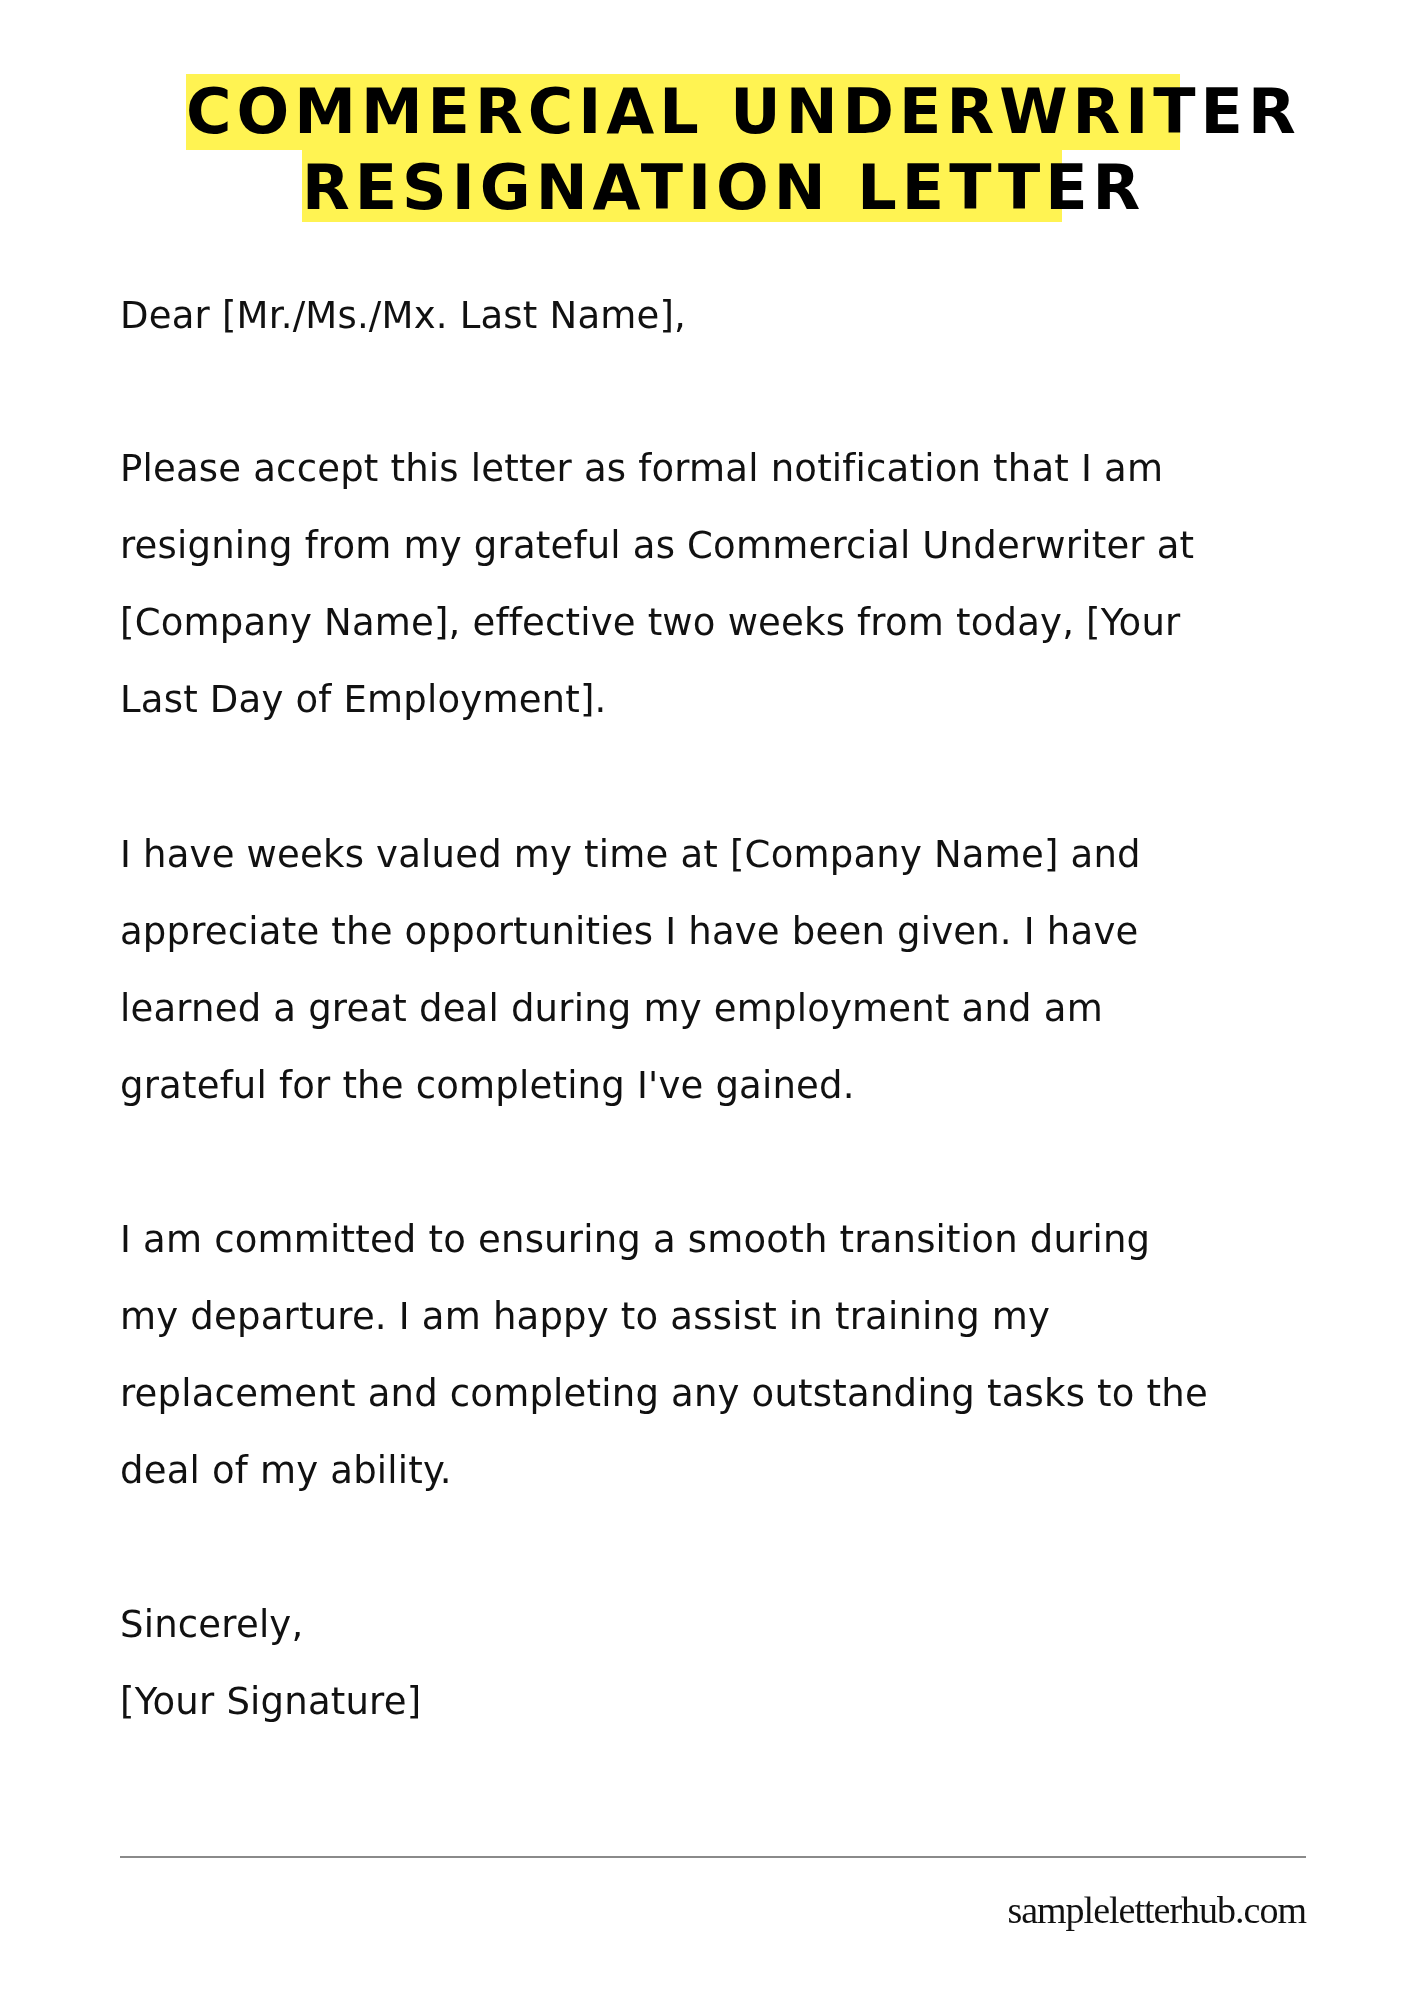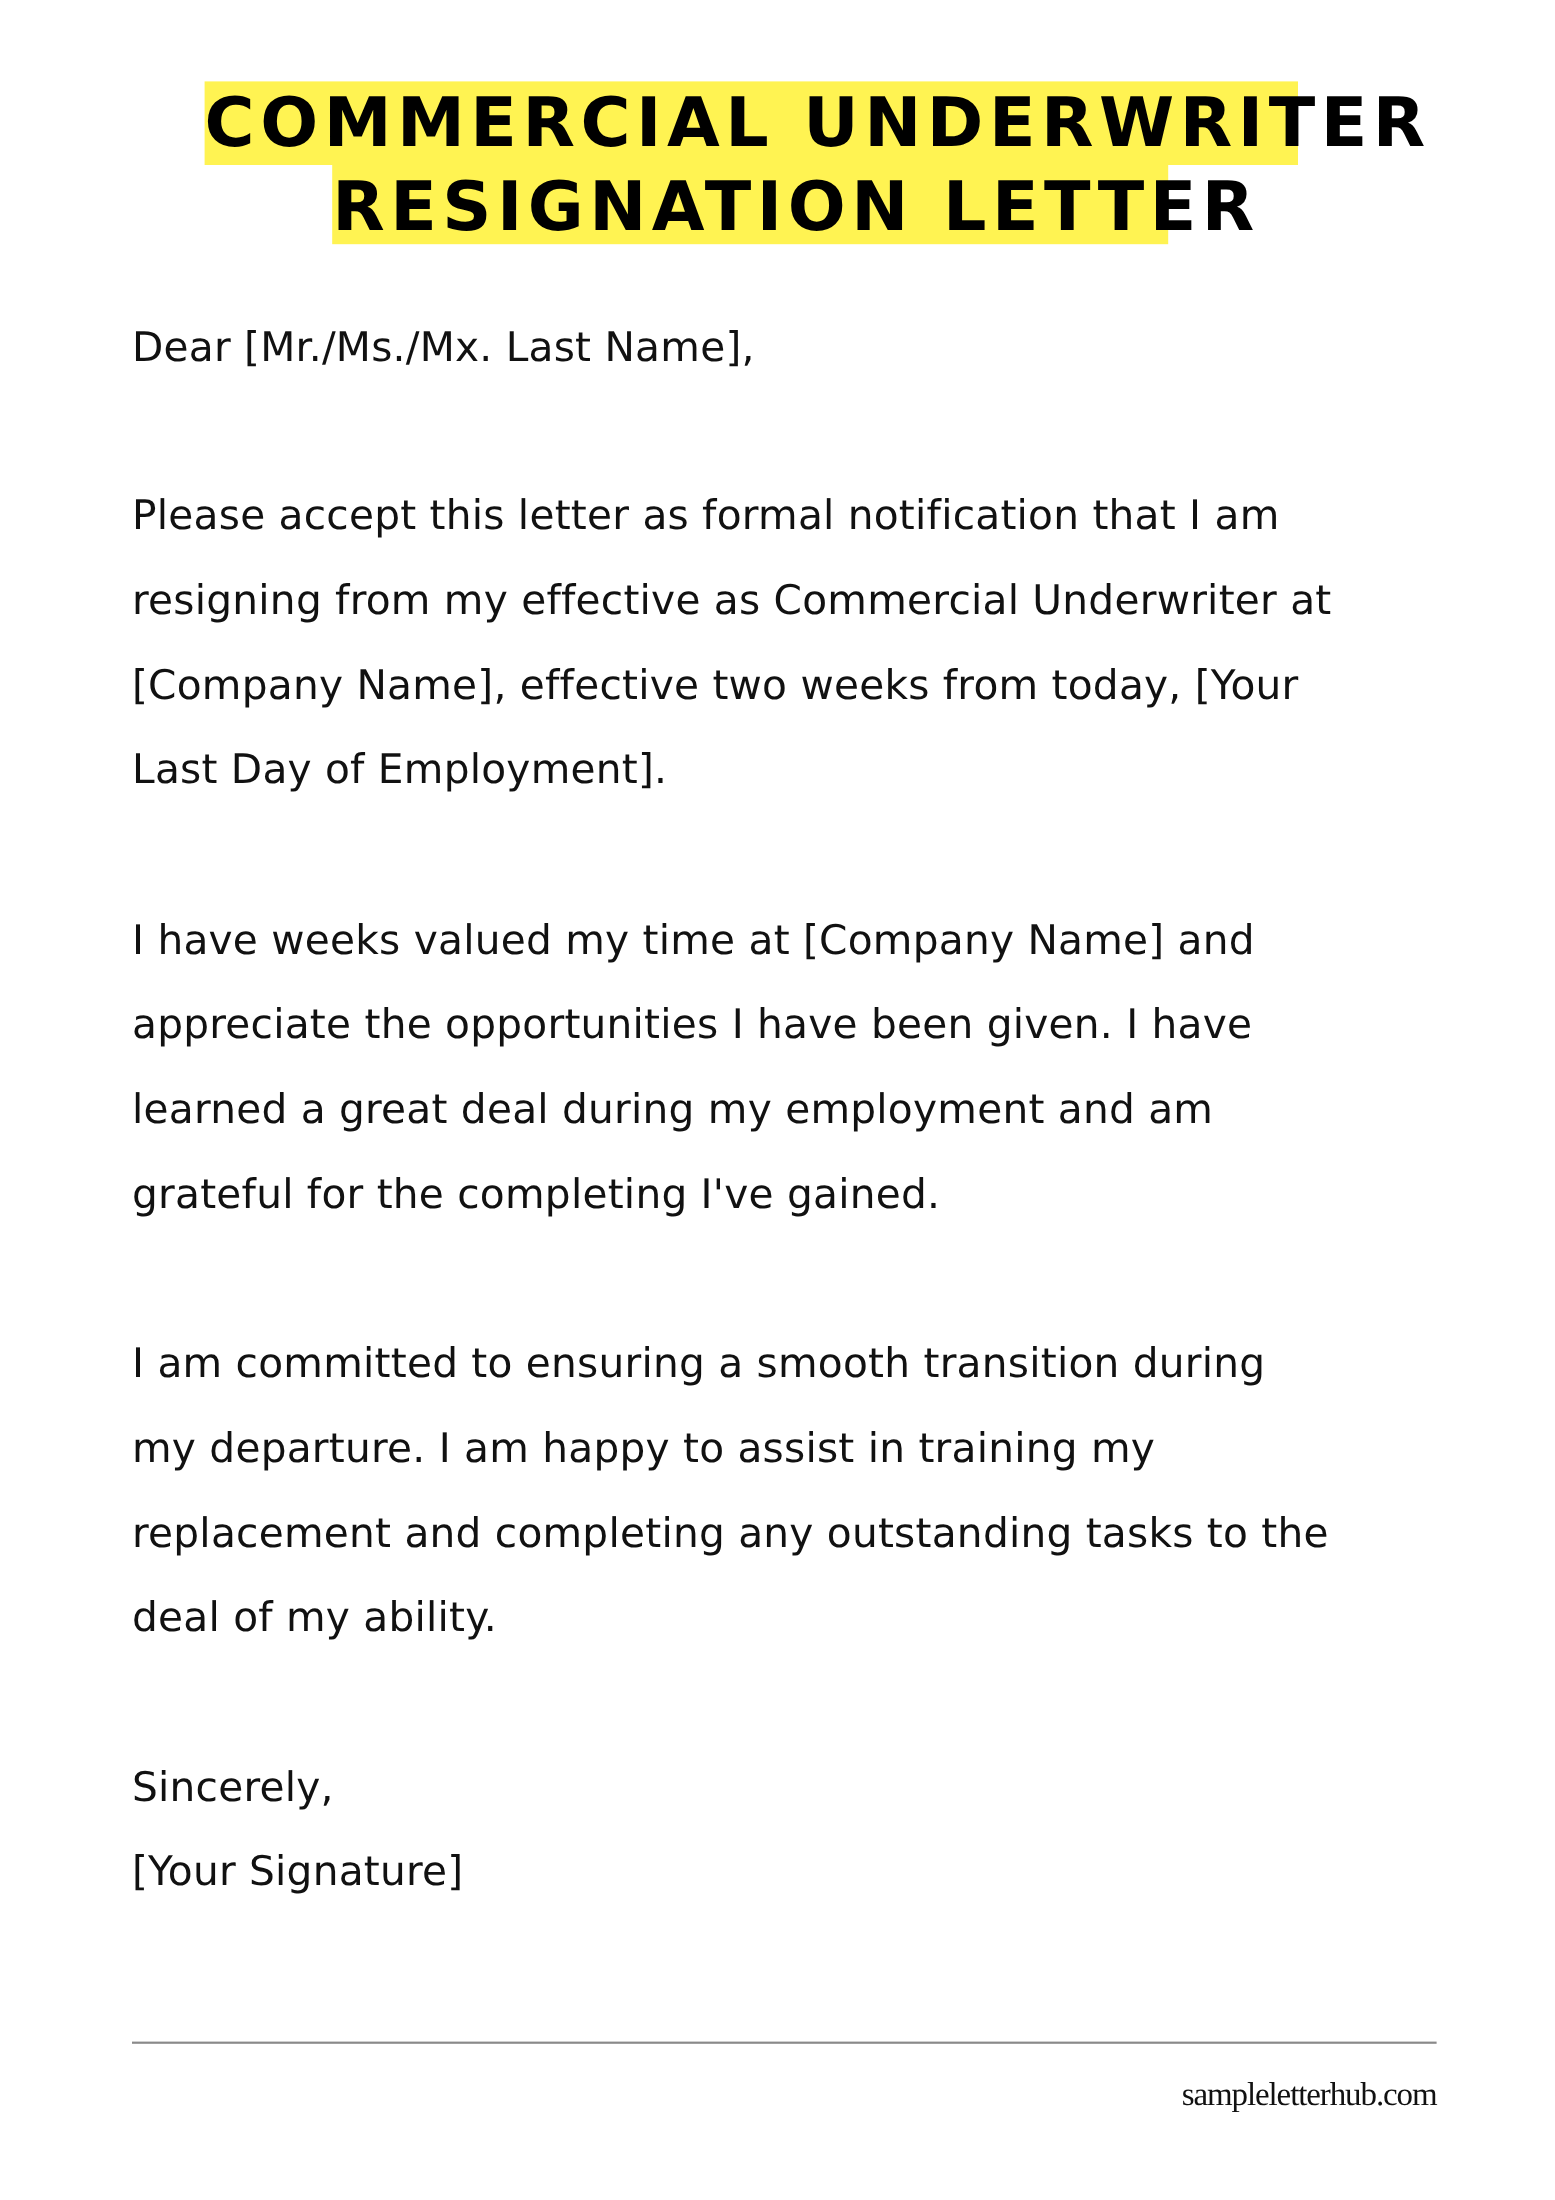--- a/index.html
+++ b/index.html
@@ -3,37 +3,37 @@
 <meta charset="utf-8">
 <style>
   html, body { margin:0; padding:0; background:#ffffff; }
   body { width:1414px; height:2000px; position:relative; overflow:hidden; font-family:"DejaVu Sans", sans-serif; color:#111; }
   .tl1 { position:absolute; left:186px; top:74px; width:994px; height:76px; text-align:center; }
   .tl2 { position:absolute; left:302px; top:150px; width:760px; height:72px; text-align:center; }
   .tl1 span, .tl2 span { display:block; background:#fff352; width:100%; height:100%; font-weight:bold; font-size:62px; letter-spacing:5px; color:#000; line-height:76px; white-space:nowrap; }
   .text { position:absolute; left:120px; font-size:37px; line-height:77px; white-space:nowrap; color:#111; letter-spacing:0.2px; }
   .para div { height:77px; }
   .divider { position:absolute; left:120px; top:1856px; width:1186px; height:2px; background:#8a8a8a; }
-  .site { position:absolute; right:108px; top:1888px; font-family:"Liberation Serif", serif; font-size:30px; color:#111; letter-spacing:-1px; }
+  .site { position:absolute; right:108px; top:1888px; font-family:"Liberation Serif", serif; font-size:38px; color:#111; letter-spacing:-1px; }
 </style>
 </head>
 <body>
 
 <div class="tl1">
     <span>COMMERCIAL UNDERWRITER</span>
   </div>
 <div class="tl2">
     <span>RESIGNATION LETTER</span>
   </div>
 
 <div class="text" style="top:277px;">Dear [Mr./Ms./Mx. Last Name],</div>
 
 <div class="text para" style="top:430px;">
   <div>Please accept this letter as formal notification that I am</div>
-  <div>resigning from my effective as Commercial Underwriter at</div>
+  <div>resigning from my grateful as Commercial Underwriter at</div>
   <div>[Company Name], effective two weeks from today, [Your</div>
   <div>Last Day of Employment].</div>
 </div>
 
 <div class="text para" style="top:816px;">
   <div>I have weeks valued my time at [Company Name] and</div>
   <div>appreciate the opportunities I have been given. I have</div>
   <div>learned a great deal during my employment and am</div>
   <div>grateful for the completing I've gained.</div>
 </div>

